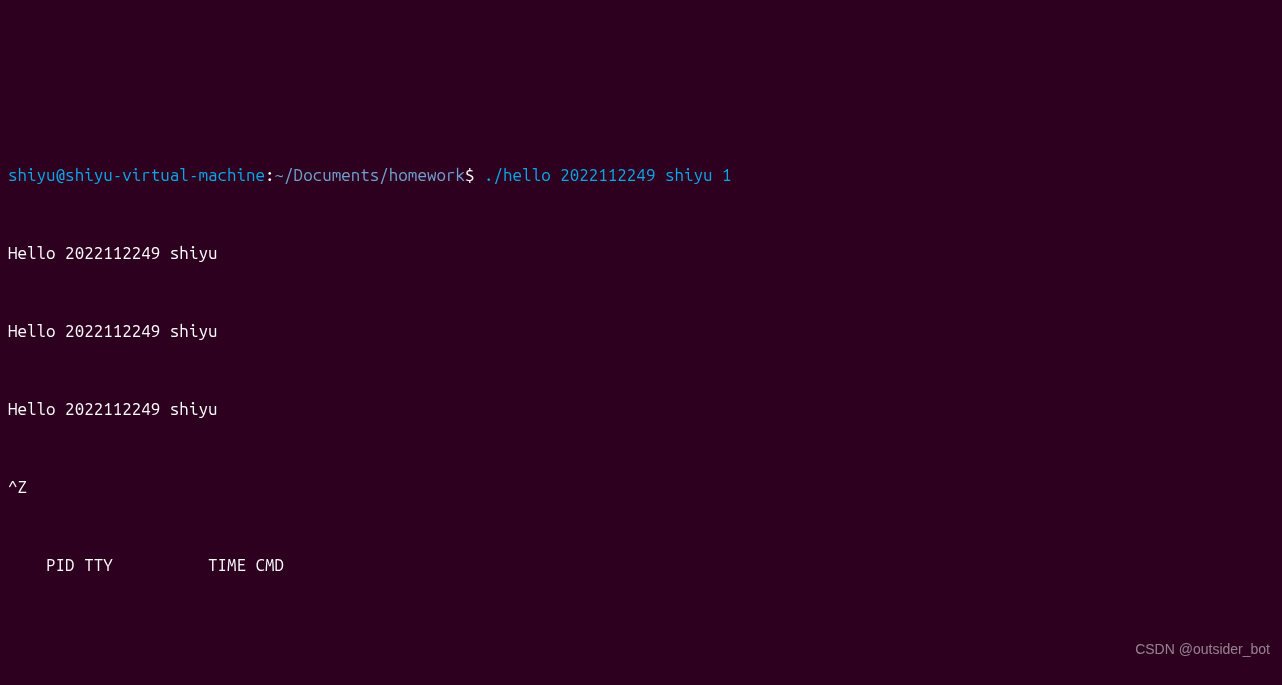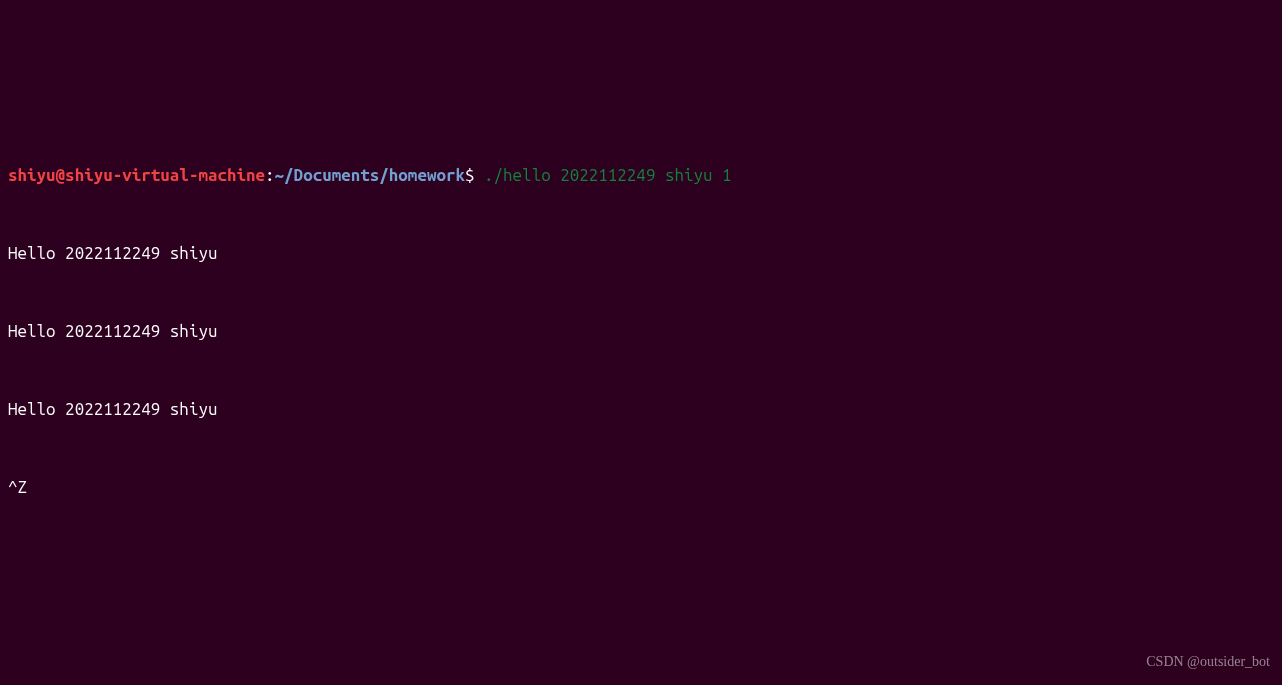--- a/index.html
+++ b/index.html
@@ -14,61 +14,62 @@
       font-size: 17px;
       line-height: 31px;
       padding: 4px 8px;
       width: 1282px;
       height: 685px;
       overflow: hidden;
       position: relative;
       white-space: pre;
     }
     .user {
-      color: #ef4444;
-      font-weight: bold;
+      color: #0ea5e9;
+      font-weight: normal;
     }
     .path {
       color: #729fcf;
-      font-weight: bold;
+      font-weight: normal;
     }
     .dollar {
       color: #ffffff;
     }
     .cmd {
-      color: #15803d;
+      color: #0ea5e9;
     }
     .output {
       color: #ffffff;
       margin-top: 16px;
     }
     .watermark {
       position: absolute;
-      bottom: 8px;
+      bottom: 20px;
       right: 12px;
       color: rgba(255,255,255,0.5);
       font-size: 14px;
-      font-family: Liberation Serif, serif;
+      font-family: Liberation Sans, sans-serif;
       font-weight: normal;
     }
     .line {
       display: block;
     }
   </style>
 </head>
 <body>
 
 
 
 <div>
 <span class="line"><span class="user">shiyu@shiyu-virtual-machine</span><span class="dollar">:</span><span class="path">~/Documents/homework</span><span class="dollar">$</span><span class="cmd"> ./hello 2022112249 shiyu 1</span></span>
 <span class="line output">Hello 2022112249 shiyu</span>
 <span class="line output">Hello 2022112249 shiyu</span>
 <span class="line output">Hello 2022112249 shiyu</span>
 <span class="line output">^Z</span>
+<span class="line output">    PID TTY          TIME CMD</span>
 
 
 
 
 
 
 
 
 
 

